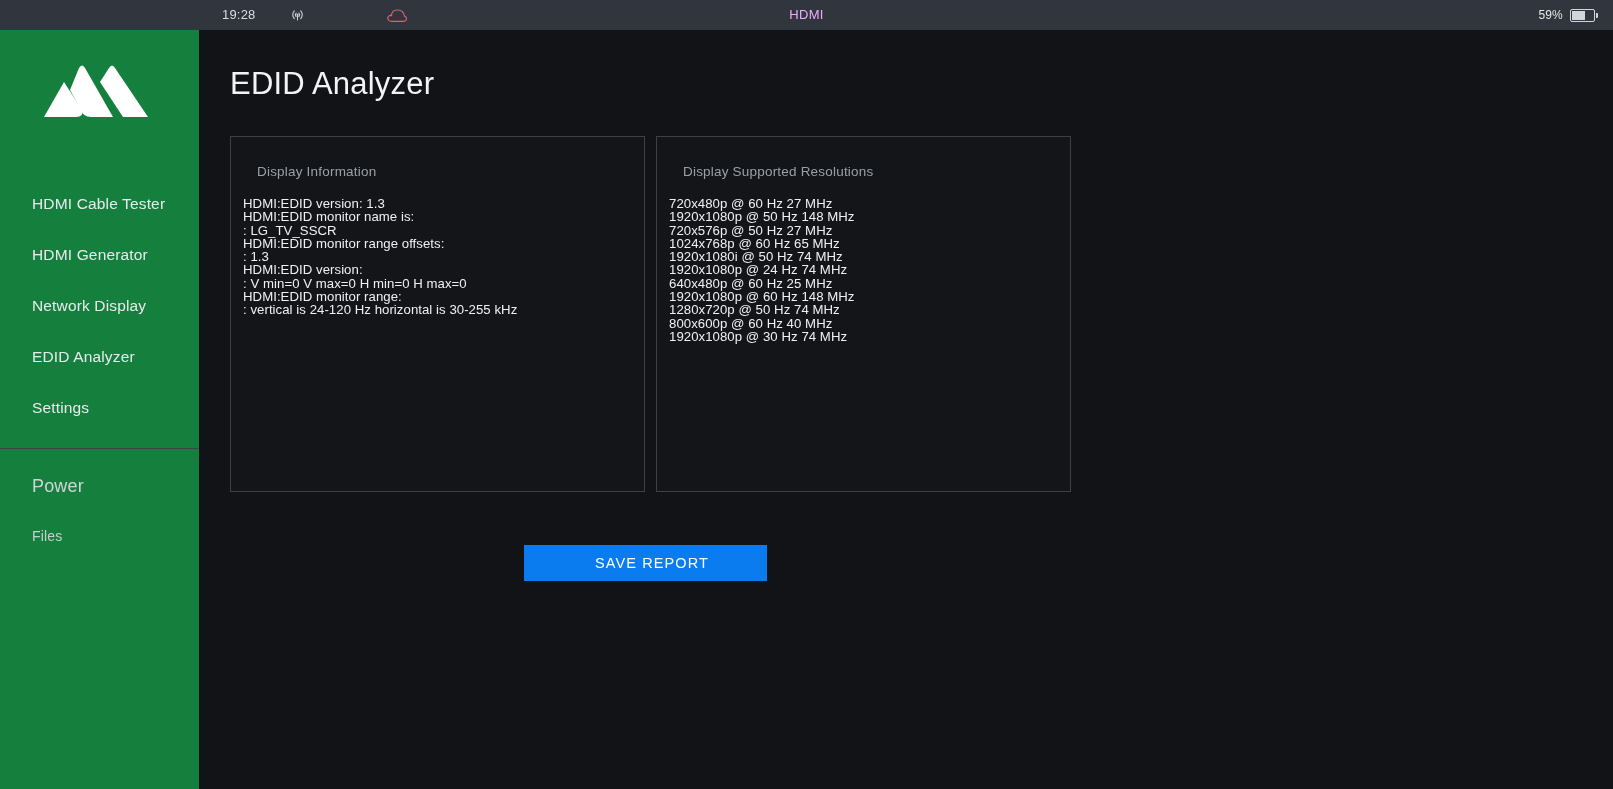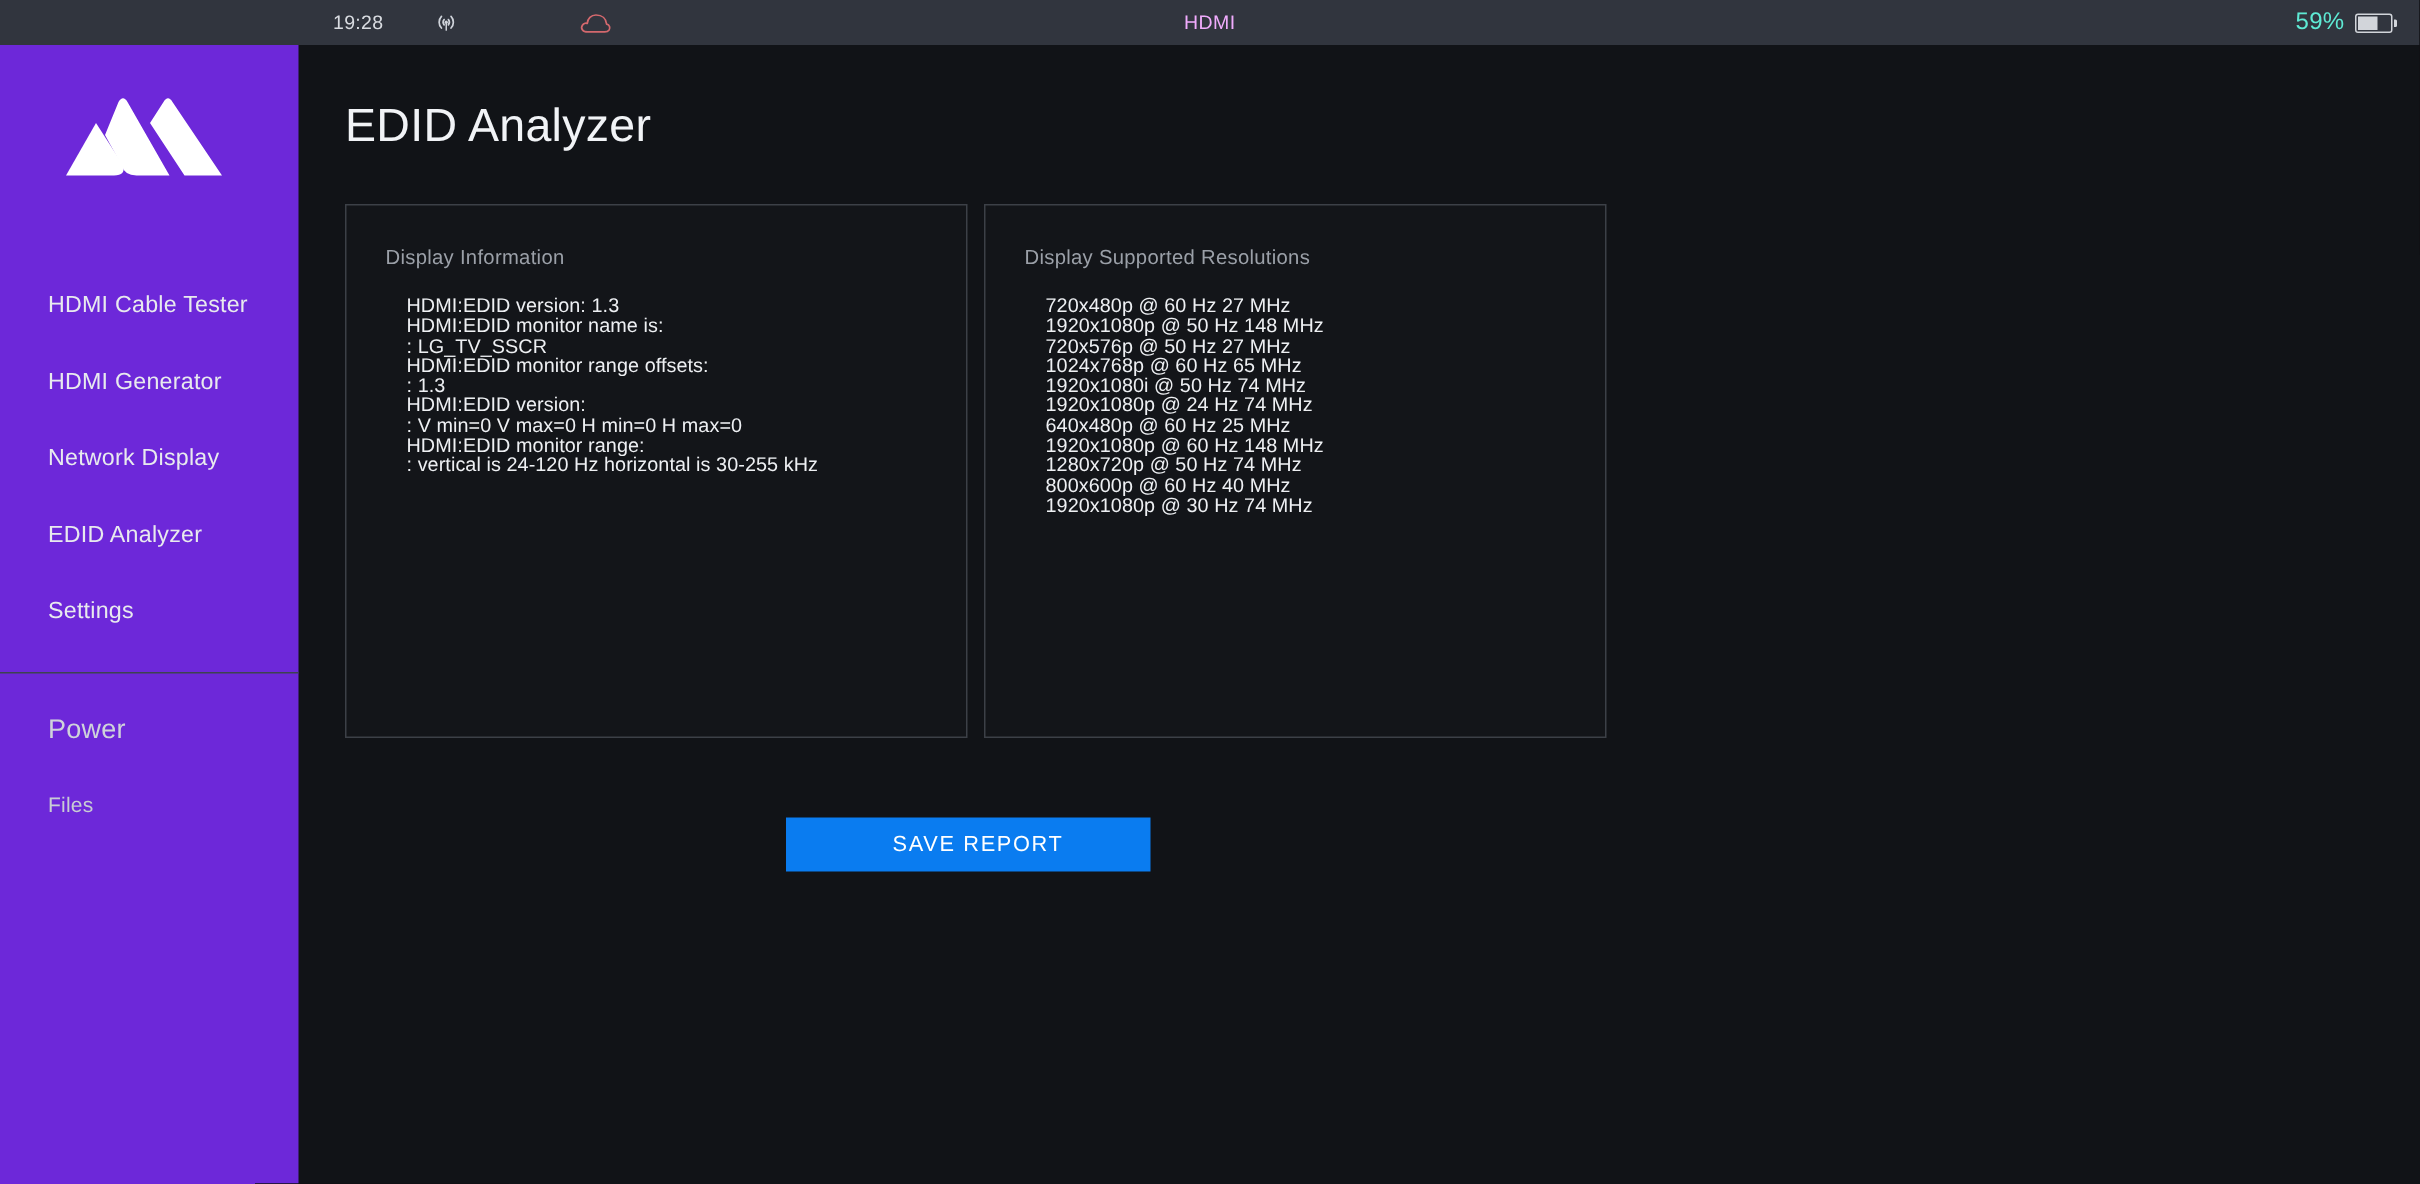--- a/index.html
+++ b/index.html
@@ -60,22 +60,22 @@
   }
   .sb-right {
     position: absolute;
     right: 18px; top: 0;
     height: 30px;
     display: flex;
     align-items: center;
     gap: 7px;
   }
   .sb-batt-pct {
-    font-size: 16px;
-    color: #5eead4;
+    font-size: 12px;
+    color: #e5e5e5;
     letter-spacing: 0.2px;
   }
   .sb-batt {
     position: relative;
     width: 25px; height: 13px;
     border: 1.5px solid #d2d5da;
     border-radius: 2px;
     background: #31353e;
   }
   .sb-batt::after {
@@ -92,21 +92,21 @@
     width: 11px;
     background: #d2d5da;
   }
 
   
   .sidebar {
     position: absolute;
     left: 0; top: 0;
     width: 199px;
     height: 789px;
-    background: #6d28d9;
+    background: #15803d;
     z-index: 20;
   }
   .logo {
     position: absolute;
     left: 34px; top: 50px;
     width: 125px; height: 82px;
   }
   .nav {
     position: absolute;
     left: 0; top: 178px;
@@ -173,21 +173,21 @@
   }
   .panel-label {
     position: absolute;
     left: 26px; top: 27px;
     font-size: 13.5px;
     color: #9ba0a8;
     letter-spacing: 0.2px;
   }
   .panel-body {
     position: absolute;
-    left: 40px; top: 60px;
+    left: 12px; top: 60px;
     right: 12px;
     font-size: 13.2px;
     line-height: 13.3px;
     color: #eef0f3;
     white-space: pre;
     letter-spacing: 0.05px;
   }
   .panel-body .ln { display: block; height: 13.3px; }
 
   .save-btn {

